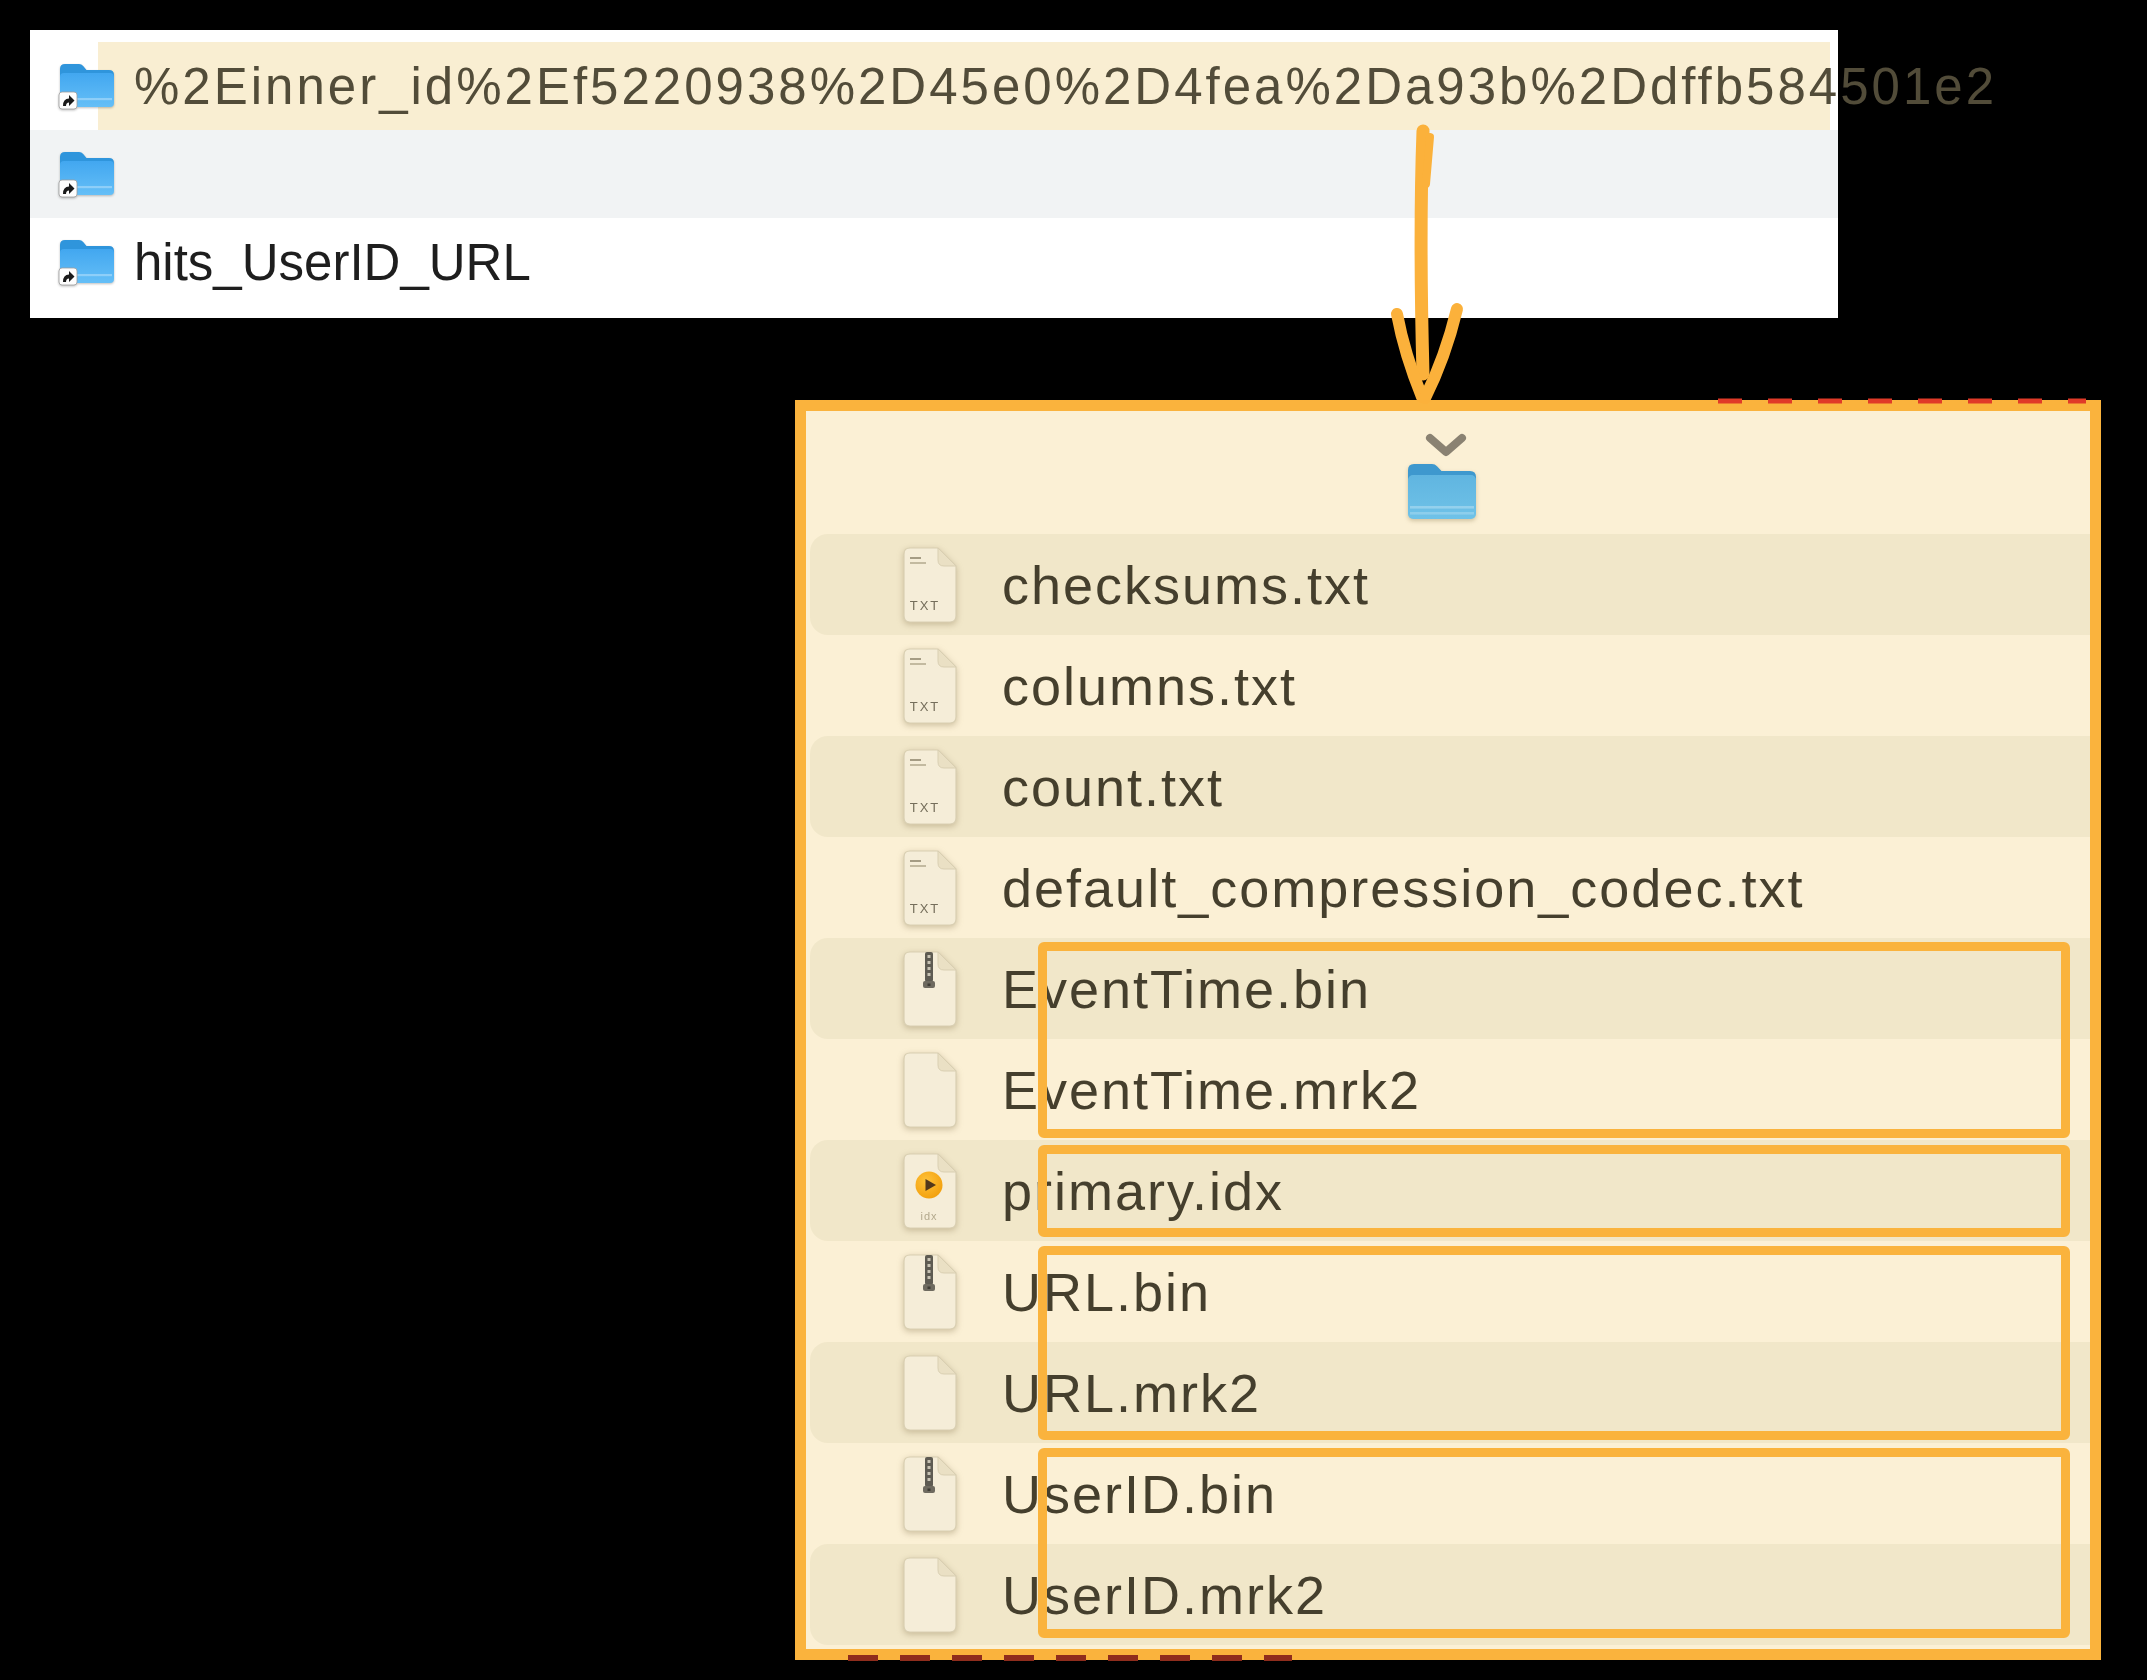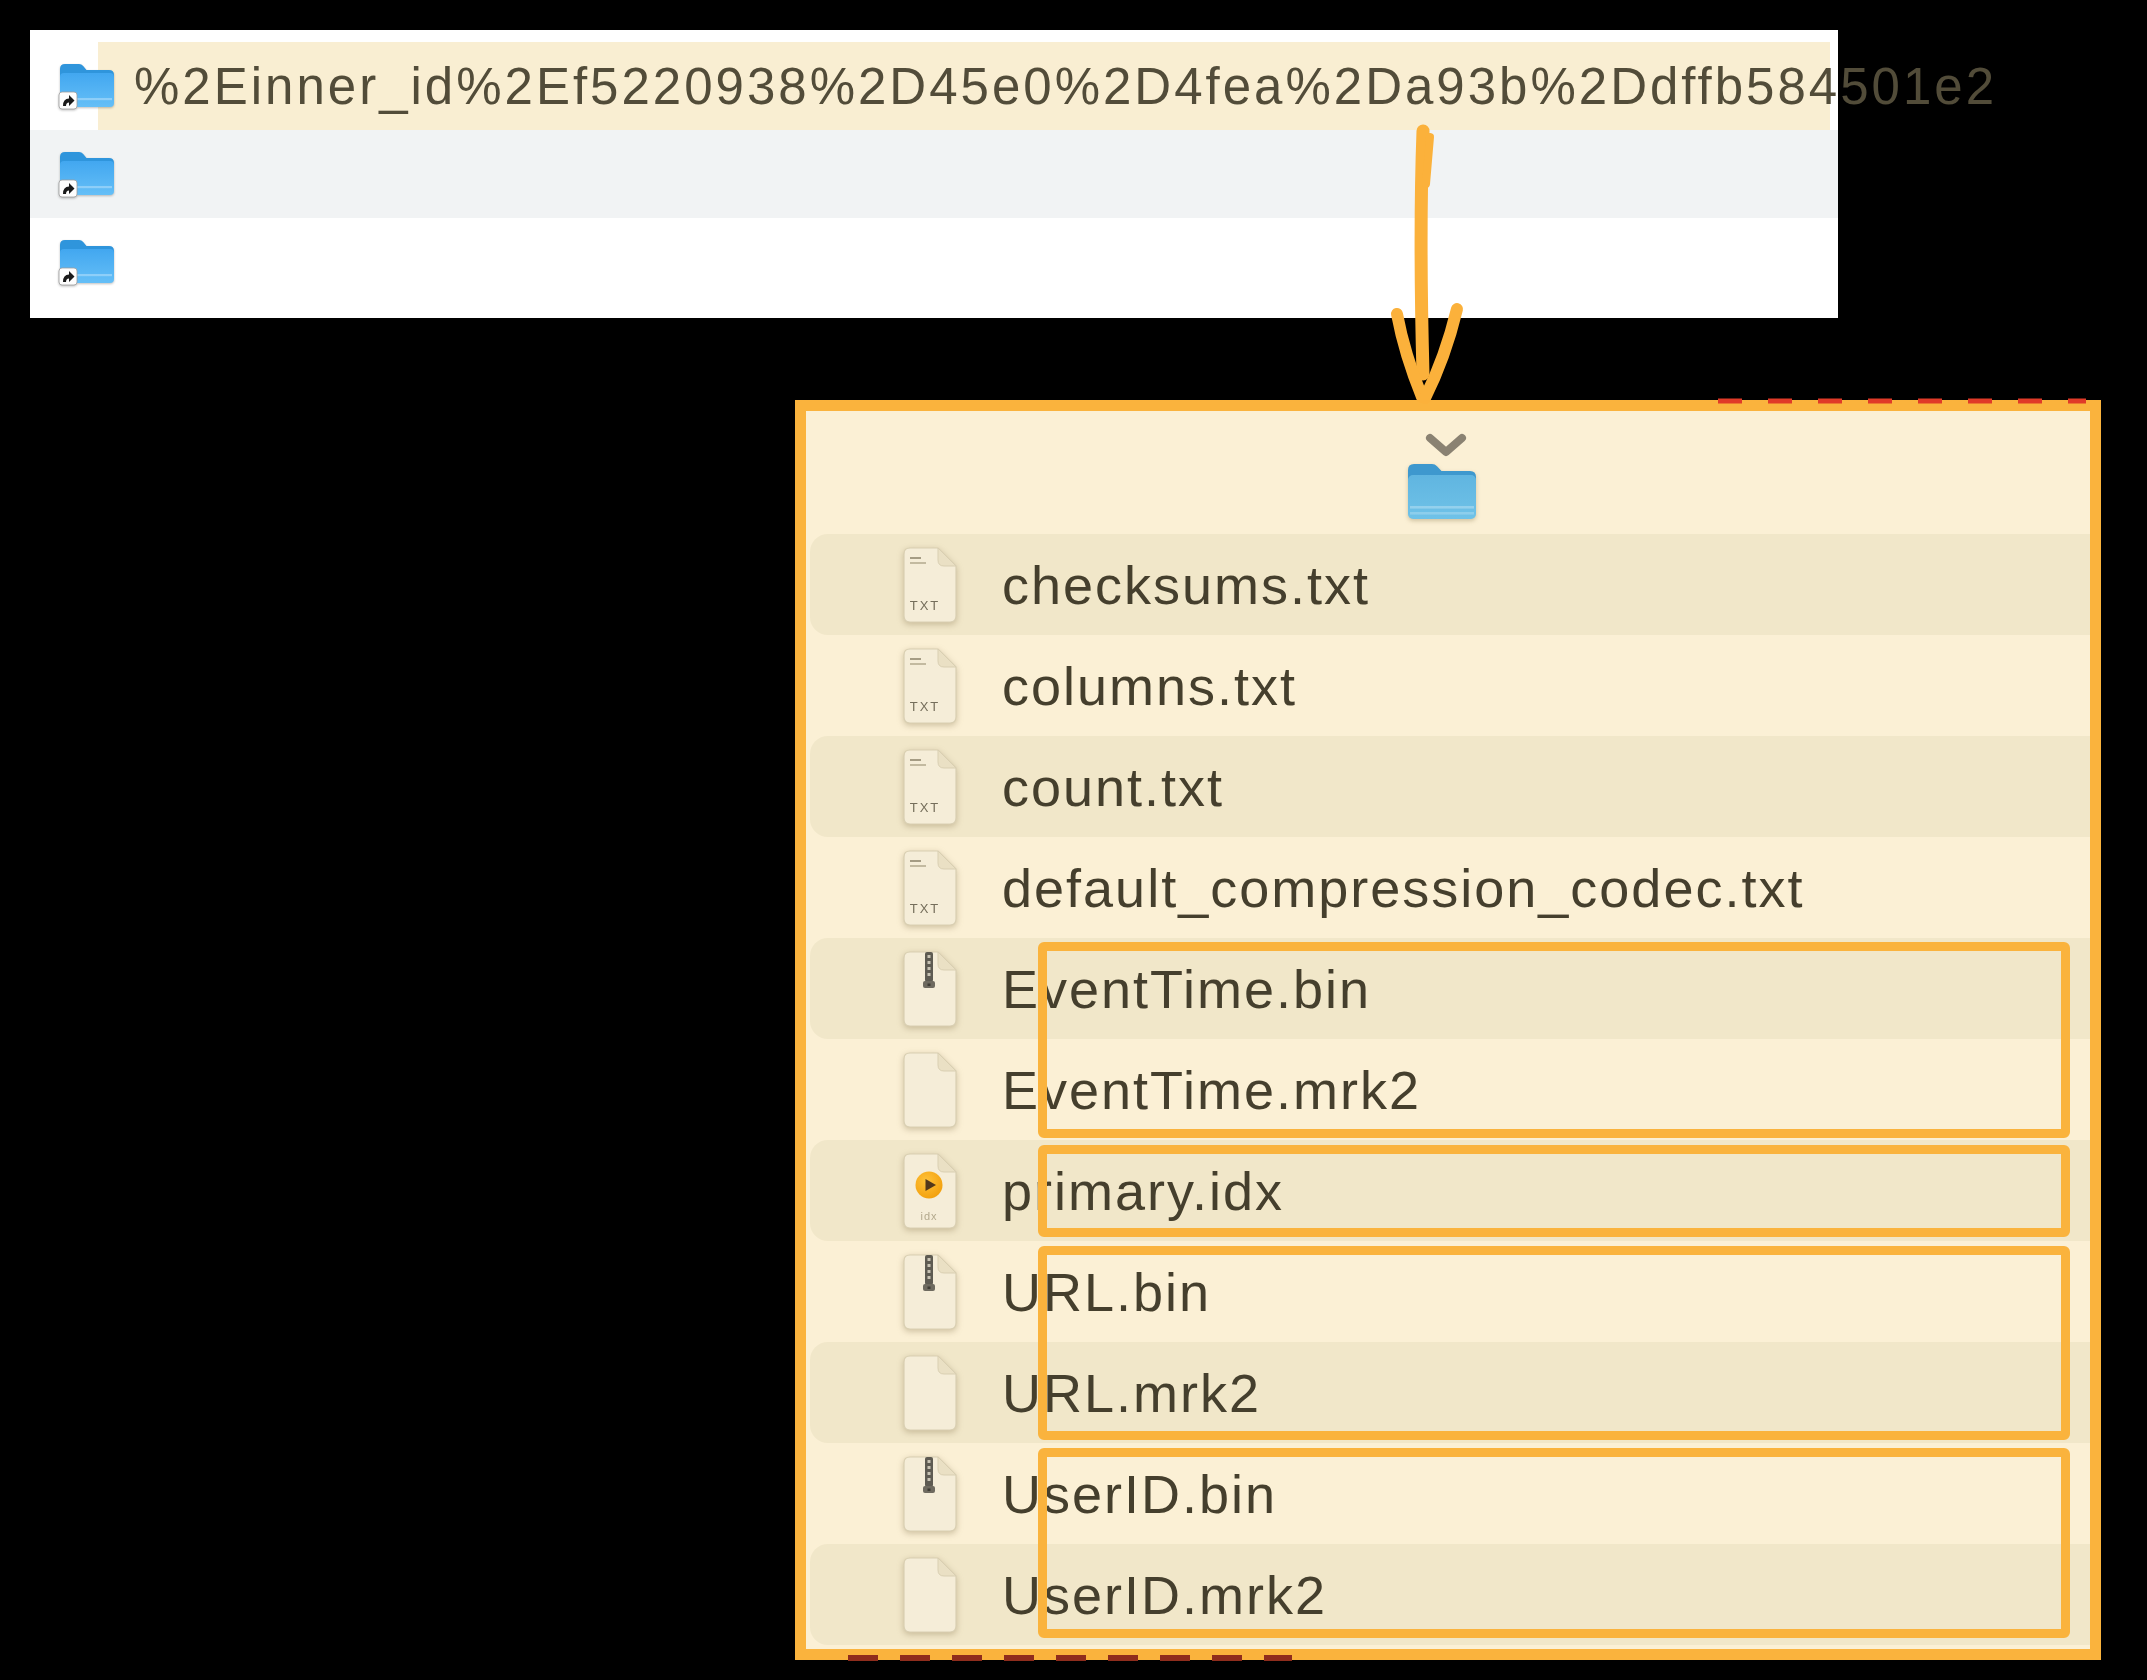--- a/index.html
+++ b/index.html
@@ -99,20 +99,21 @@
   </div>
         <div class="f-row">
 
     <svg class="alias-folder" viewBox="0 0 58 50">
       <path d="M2 18 V8 q0 -5 5 -5 h14 q2.6 0 4.2 2 L28.5 9 H51 q5 0 5 5 v4 Z" fill="#2F95DC"></path>
       <rect x="2" y="12" width="54" height="34" rx="4" fill="url(#fbodyBright)"></rect>
       <rect x="4" y="37" width="50" height="2.2" fill="rgba(255,255,255,0.3)"></rect>
       <rect x="1" y="31" width="18" height="17" rx="3" fill="#FDFDFD" stroke="#9C9C9C" stroke-width="0.8"></rect>
       <path d="M5 45 Q5 37.5 11 37.5 L11 34 L16.5 39.5 L11 45 L11 41.5 Q8 41.5 8 45 Z" fill="#1A1A1A"></path>
     </svg>
+    <span class="f-label">hits_UserID_URL</span>
   </div>
       </div>
   </div>
 
   <div class="tree-panel">
     <div class="tree-rows" id="tree-rows-wrap">
       <div class="t-row folder-row">
         <svg class="chev" viewBox="0 0 42 26">
           <polyline points="5,5 21,19 37,5" fill="none" stroke="#8A8272" stroke-width="8" stroke-linecap="round" stroke-linejoin="round"></polyline>
         </svg>

